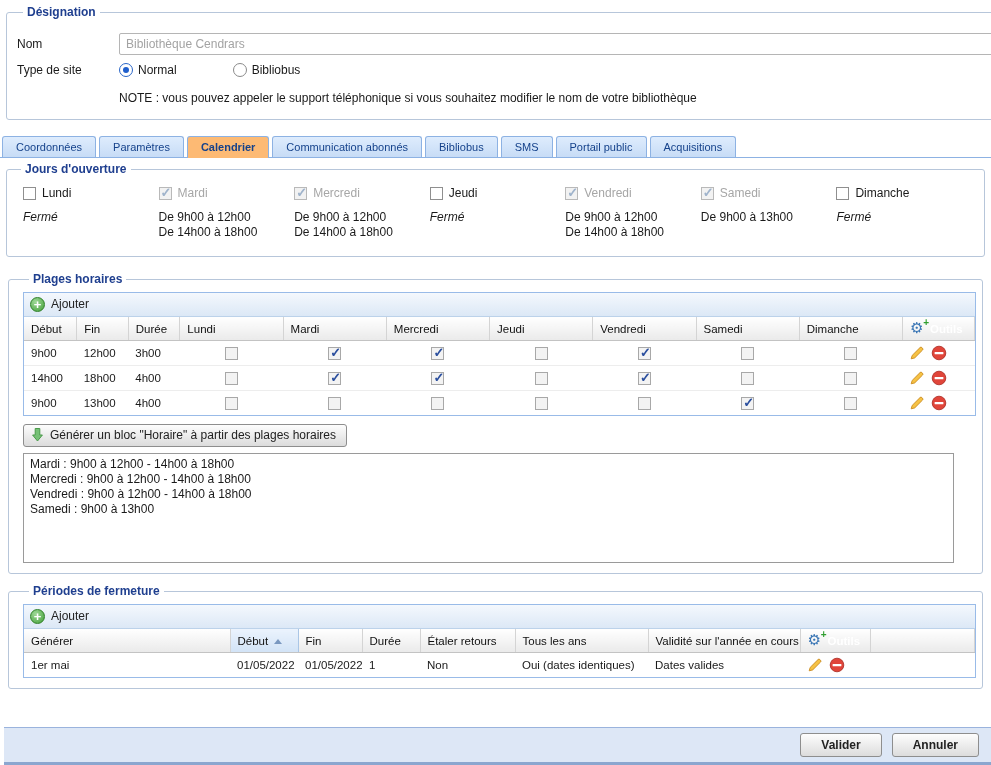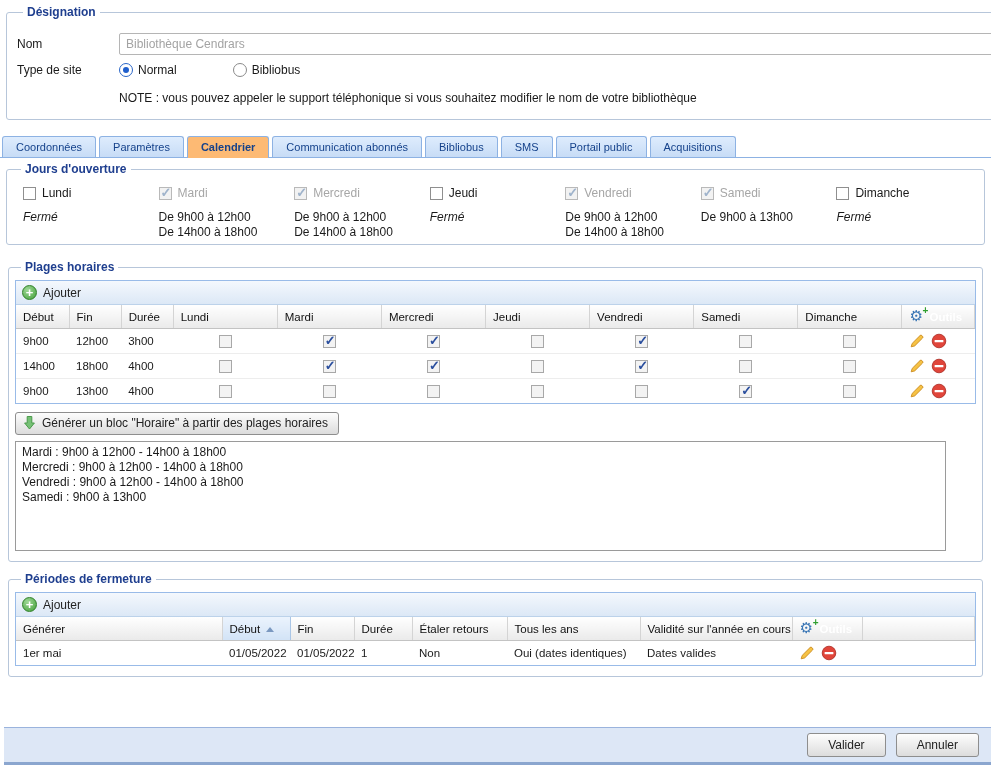--- a/index.html
+++ b/index.html
@@ -4,22 +4,22 @@
 <style>
   * { box-sizing: border-box; margin: 0; padding: 0; }
   html,body { background:#fff; }
   body { font-family: "Liberation Sans", sans-serif; font-size: 12px; color:#1a1a1a; }
   .page { position: relative; width: 991px; height: 765px; background:#fff; overflow: hidden; }
 
   
   fieldset { border: 1px solid #b7c6da; border-radius: 3px; }
   fieldset legend { color:#1f3f8f; font-weight: bold; font-size: 12px; padding: 0 4px; margin-left: 6px; }
   .fs-designation { margin: 5px 6px 12px 6px; padding: 6px 10px 10px 10px; }
-  .fs-jours { margin: 4px 6px 15px 6px; padding: 4px 8px 4px 8px; }
-  .fs-plages, .fs-periodes { margin: 10px 8px 0 8px; padding: 6px 6px 10px 6px; }
+  .fs-jours { margin: 4px 6px 15px 6px; padding: 4px 8px 16px 8px; }
+  .fs-plages, .fs-periodes { margin: 10px 8px 0 8px; padding: 6px 6px 10px 14px; }
 
   
   .form-row { display:flex; align-items:center; margin-top: 8px; }
   .form-label { width: 102px; flex: 0 0 102px; }
   .txt-input { width: 952px; height: 22px; border: 1px solid #b5b5b5; border-radius: 2px; padding: 2px 6px; color: #a3a3a3; background:#fff; font-size: 12px; font-family: inherit; }
   .radio-group { display:flex; align-items:center; gap: 56px; }
   .radio-item { display:flex; align-items:center; gap: 5px; }
   .radio { width: 14px; height: 14px; border-radius: 50%; border: 1px solid #8a8a8a; background:#fff; position: relative; }
   .radio.sel { border-color:#2a66c8; }
   .radio.sel::after { content:""; position:absolute; left:3px; top:3px; width:6px; height:6px; border-radius:50%; background:#1e5ecc; }
@@ -40,21 +40,21 @@
 
   
   .cb { display:inline-block; width: 13px; height: 13px; border: 1px solid #8f8f8f; background:#fff; position: relative; flex: 0 0 13px; }
   .cb.dis { background:#f2f2f2; border-color:#b9b9b9; }
   .cb.checked::after { content:"✓"; position:absolute; left:1px; top:-3px; font-size:13px; font-weight:bold; color:#2b4f9e; }
   .cb.dis.checked::after { color:#9fb3cb; }
   .cb.grid-cb { background:#f3f3f3; border-color:#a8a8a8; vertical-align: middle; }
 
   
   .grid-panel { border: 1px solid #99bbe8; background:#fff; }
-  .toolbar { display:flex; align-items:center; gap: 6px; padding: 4px 6px; background: linear-gradient(#f4f8fd, #dce8f6); border-bottom: 1px solid #bcd2ea; }
+  .toolbar { display:flex; gap: 6px; padding: 4px 6px; background: linear-gradient(#f4f8fd, #dce8f6); border-bottom: 1px solid #bcd2ea; }
   .add-icon { width: 15px; height: 15px; border-radius: 50%; background: radial-gradient(circle at 35% 30%, #9ed897, #44a13a); border: 1px solid #2e8026; position: relative; flex:0 0 15px; }
   .add-icon::after { content:"+"; position:absolute; left:0; right:0; top:-2px; text-align:center; color:#fff; font-weight:bold; font-size:13px; line-height:17px; }
   .toolbar-label { font-size: 12px; color:#222; }
 
   table.grid { width: 100%; border-collapse: collapse; table-layout: fixed; font-size: 11.5px; }
   table.grid th { background: linear-gradient(#ffffff, #eaeaea); border-right: 1px solid #d4d4d4; border-bottom: 1px solid #c3c3c3; padding: 4px 7px; font-weight: normal; text-align: left; color:#111; white-space: nowrap; overflow: hidden; }
   table.grid th.sorted { background: linear-gradient(#ebf3fd, #d2e3f6); border-right-color:#aac6e6; }
   table.grid th.tools-col { position: relative; }
   table.grid td { padding: 4px 7px; border-bottom: 1px solid #ededed; background:#fff; white-space: nowrap; overflow:hidden; }
   table.grid tr:last-child td { border-bottom: none; }
@@ -69,21 +69,21 @@
 
   .action-cell { display:flex; align-items:center; gap: 6px; }
   .icon-btn { width:16px; height:16px; display:inline-block; }
 
   
   .gen-row { margin: 8px 0 6px 0; }
   .btn { display:inline-flex; align-items:center; gap:7px; padding: 3px 10px 4px 8px; background: linear-gradient(#fdfdfd, #dcdcdc); border: 1px solid #8e8e8e; border-radius: 3px; font-size: 12px; color:#222; cursor: default; }
   .gen-output { width: 931px; height: 110px; border: 1px solid #9a9a9a; background:#fff; padding: 3px 6px; font-size: 12px; line-height: 15px; white-space: pre-line; overflow:auto; }
 
   
-  .footer { position:absolute; left:4px; right:0; bottom:0; height: 38px; background:#dde7f6; border-top: 1px solid #9ab3dd; border-bottom: 3px solid #8ba6cf; display:flex; align-items:center; justify-content:flex-end; gap: 10px; padding: 0 12px; }
+  .footer { position:absolute; left:4px; right:0; bottom:0; height: 38px; background:#dde7f6; border-top: 1px solid #9ab3dd; border-bottom: 3px solid #8ba6cf; display:flex; align-items:center; justify-content:flex-end; gap: 10px; padding: 0 12px; font-weight: bold; }
   .footer .btn { padding: 4px 20px; }
 </style>
 </head>
 <body>
 
 <div class="page">
 
   <fieldset class="fs-designation">
     <legend>Désignation</legend>
     <div class="form-row">

